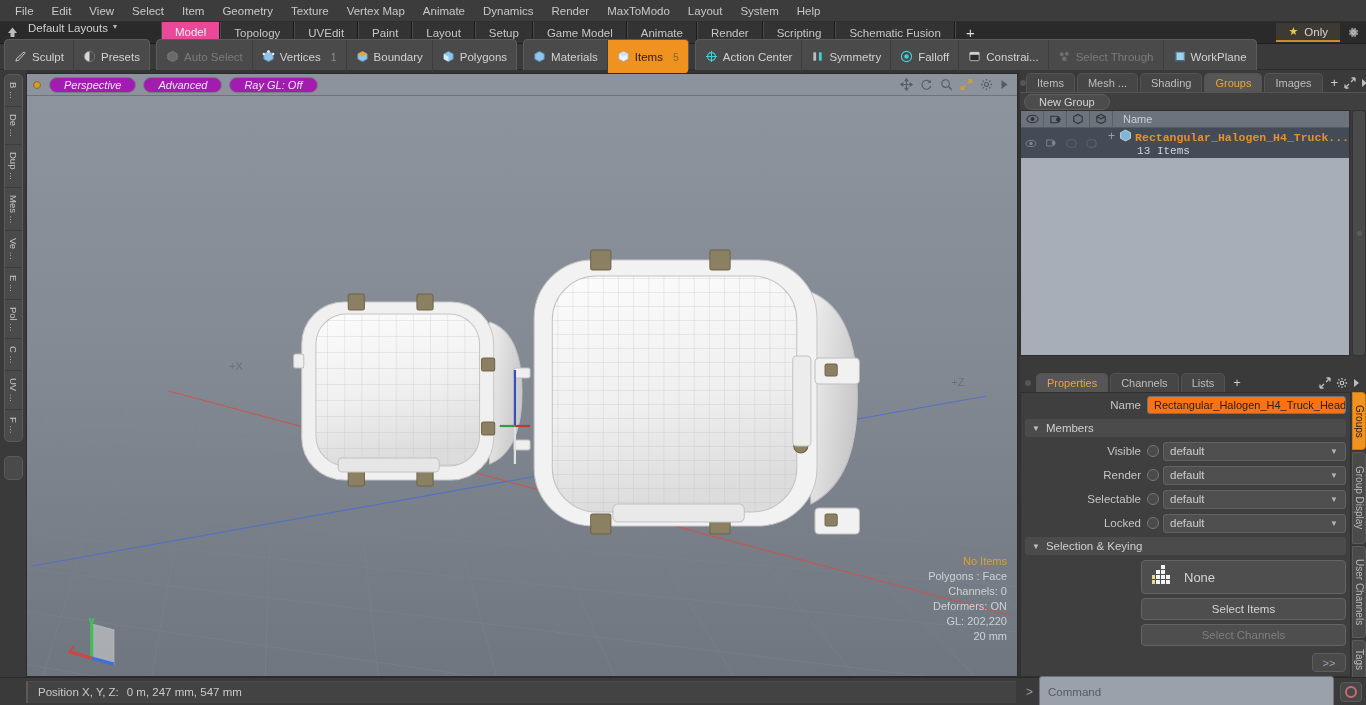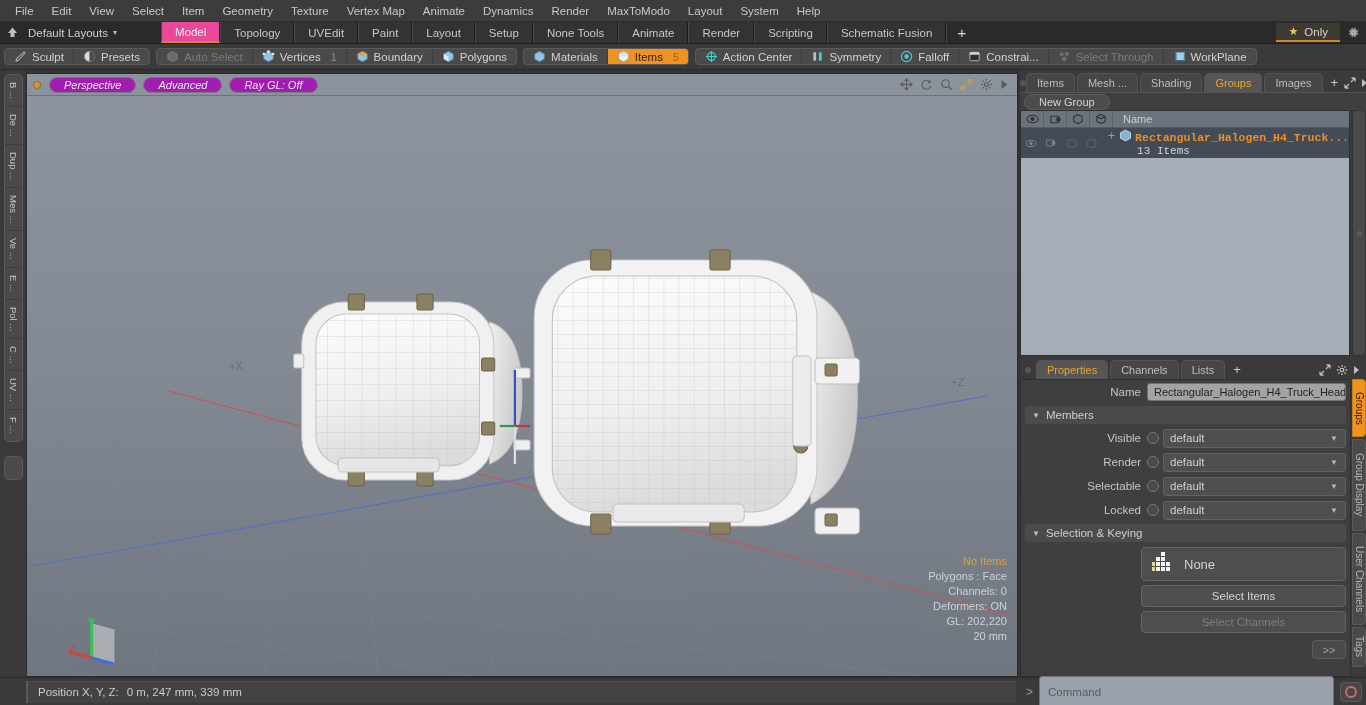--- a/index.html
+++ b/index.html
@@ -28,21 +28,21 @@
   .layoutbar {
     height: 22px; background: #2a2a2a;
     display: flex; align-items: stretch; flex: 0 0 22px;
     border-bottom: 1px solid #1e1e1e;
   }
   .lb-home {
     width: 24px; display:flex; align-items:center; justify-content:center;
   }
   .lb-home svg { display:block; }
   .lb-layouts {
-    display: flex; align-items: center; color: #cfcfcf;
+    display: flex; color: #cfcfcf;
     font-size: 11.5px; padding: 0 10px 0 4px; white-space: nowrap;
   }
   .lb-layouts .caret { margin-left: 5px; font-size: 8px; color:#bbb; }
   .lb-tabs { display: flex; align-items: stretch; margin-left: 34px; }
   .lb-tab {
     display: flex; align-items: center; padding: 0 13px;
     color: #c7c7c7; font-size: 11.5px; white-space: nowrap;
     border-left: 1px solid #4a4a4a; border-right: 1px solid #191919;
     background: #333;
   }
@@ -68,21 +68,21 @@
     color:#c6c6c6; font-size: 13px;
   }
 
   
   .toolbar {
     height: 26px; background: #3a3a3a; flex: 0 0 26px;
     display: flex; align-items: center; gap: 0px;
     padding: 0 4px; border-bottom: 1px solid #2b2b2b;
   }
   .tgroup {
-    display:flex; align-items:stretch; height: 17px;
+    display:flex; align-items:stretch; height: 35px;
     background:#4a4a4a; border:1px solid #5b5b5b; border-radius: 4px;
     overflow:hidden; margin-right: 6px;
   }
   .tbtn {
     display:flex; align-items:center; gap:5px; padding: 0 9px;
     color:#d2d2d2; font-size:11.5px; white-space:nowrap;
     border-right:1px solid #3d3d3d; position:relative;
   }
   .tbtn:last-child { border-right:none; }
   .tbtn.dim { color:#7b7b7b; }
@@ -144,21 +144,21 @@
     font-size:11px; color:#cdd2d6; line-height:15px; pointer-events:none;
   }
   .vpstats .noitems { color:#e0a030; }
 
   
   .rightcol {
     width: 346px; flex:0 0 346px; display:flex; flex-direction:column;
     background:#3a3a3a; padding: 3px 0 0 0; min-height:0;
   }
   .rp-top { flex: 0 0 283px; display:flex; flex-direction:column; min-height:0; }
-  .rp-bot { flex: 1; display:flex; flex-direction:column; min-height:0; padding-top:4px;}
+  .rp-bot { flex: 1; display:flex; flex-direction:column; min-height:0; padding-top:17px;}
 
   .panetabs {
     height: 19px; flex:0 0 19px; display:flex; align-items:stretch;
     background:#3a3a3a; position:relative;
   }
   .pt-knob { width:16px; display:flex; align-items:center; justify-content:center; }
   .pt-knob i { width:6px;height:6px;border-radius:50%;background:#565656; display:block;}
   .ptab {
     display:flex; align-items:center; padding:0 10px; font-size:11px;
     color:#bdbdbd; background:#464646; border-radius:5px 5px 0 0;
@@ -201,21 +201,21 @@
     border-radius:4px; margin-left:2px; display:flex; align-items:center; justify-content:center;
   }
   .listscroll i { width:5px;height:5px;border-radius:50%;background:#5d5d5d;display:block; }
 
   
   .propwrap { flex:1; display:flex; min-height:0; }
   .propmain { flex:1; min-width:0; display:flex; flex-direction:column; background:#3f3f3f; border:1px solid #2f2f2f; overflow:hidden; }
   .prow { display:flex; align-items:center; height:24px; padding:0 4px; gap:6px; }
   .plabel { width:116px; text-align:right; color:#c6c6c6; font-size:11.5px; flex:0 0 116px; }
   .pfield {
-    flex:1; height:18px; background:#a3a3a3; border:1px solid #6d737b;
+    flex:1; height:18px; background:#f97316; border:1px solid #6d737b;
     border-radius:3px; display:flex; align-items:center; padding:0 6px;
     color:#20242a; font-size:11px; white-space:nowrap; overflow:hidden;
   }
   .section {
     height:18px; margin:2px 4px 2px 4px; background:#4b4b4b; border-radius:3px;
     display:flex; align-items:center; gap:6px; padding-left:7px;
     color:#cfcfcf; font-size:11.5px;
   }
   .section .tri { font-size:8px; color:#bfbfbf; }
   .pdd-wrap { flex:1; display:flex; align-items:center; gap:4px; }
@@ -318,21 +318,21 @@
     <span>Default Layouts</span>
     <span class="caret">▾</span>
   </div>
   <div class="lb-tabs">
     <div class="lb-tab active">Model</div>
     <div class="lb-tab">Topology</div>
     <div class="lb-tab">UVEdit</div>
     <div class="lb-tab">Paint</div>
     <div class="lb-tab">Layout</div>
     <div class="lb-tab">Setup</div>
-    <div class="lb-tab">None Tools</div>
+    <div class="lb-tab">Game Model</div>
     <div class="lb-tab">Animate</div>
     <div class="lb-tab">Render</div>
     <div class="lb-tab">Scripting</div>
     <div class="lb-tab">Schematic Fusion</div>
   </div>
   <div class="lb-plus">+</div>
   <div class="lb-spacer"></div>
   <div class="lb-only">
     <span class="star">★</span>
     <span>Only</span>
@@ -925,21 +925,21 @@
     </div>
 
   </div>
 </div>
 
 <div class="bottombar">
   <div class="bb-left"></div>
   <div class="bb-pos">
     <span>Position X, Y, Z:</span>
     <span style="width:8px"></span>
-    <span>0 m, 247 mm, 339 mm</span>
+    <span>0 m, 247 mm, 547 mm</span>
   </div>
   <div class="bb-cmd">
     <span class="bb-arrow">&gt;</span>
     <div class="bb-input">
       <span>Command</span>
     </div>
     <div class="bb-rec">
         <i></i>
       </div>
   </div>

